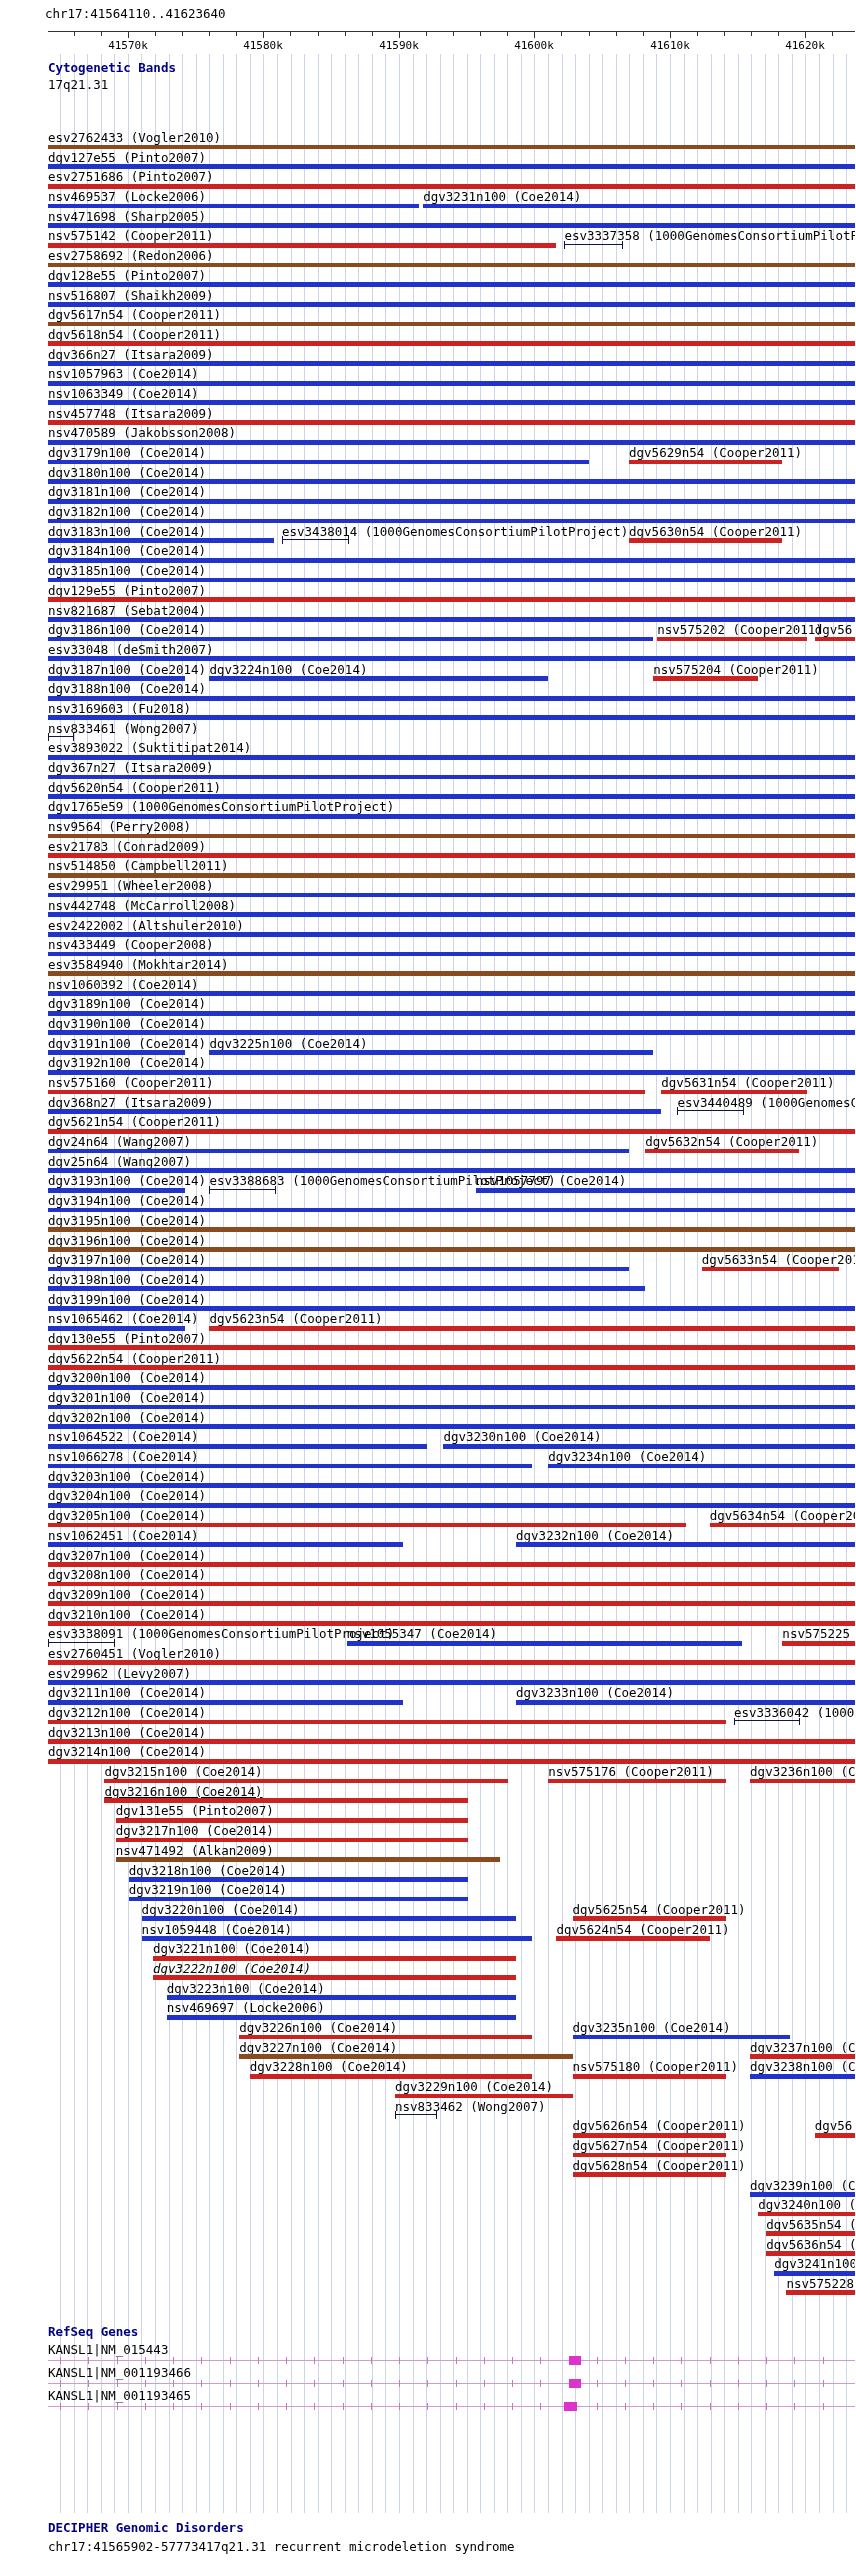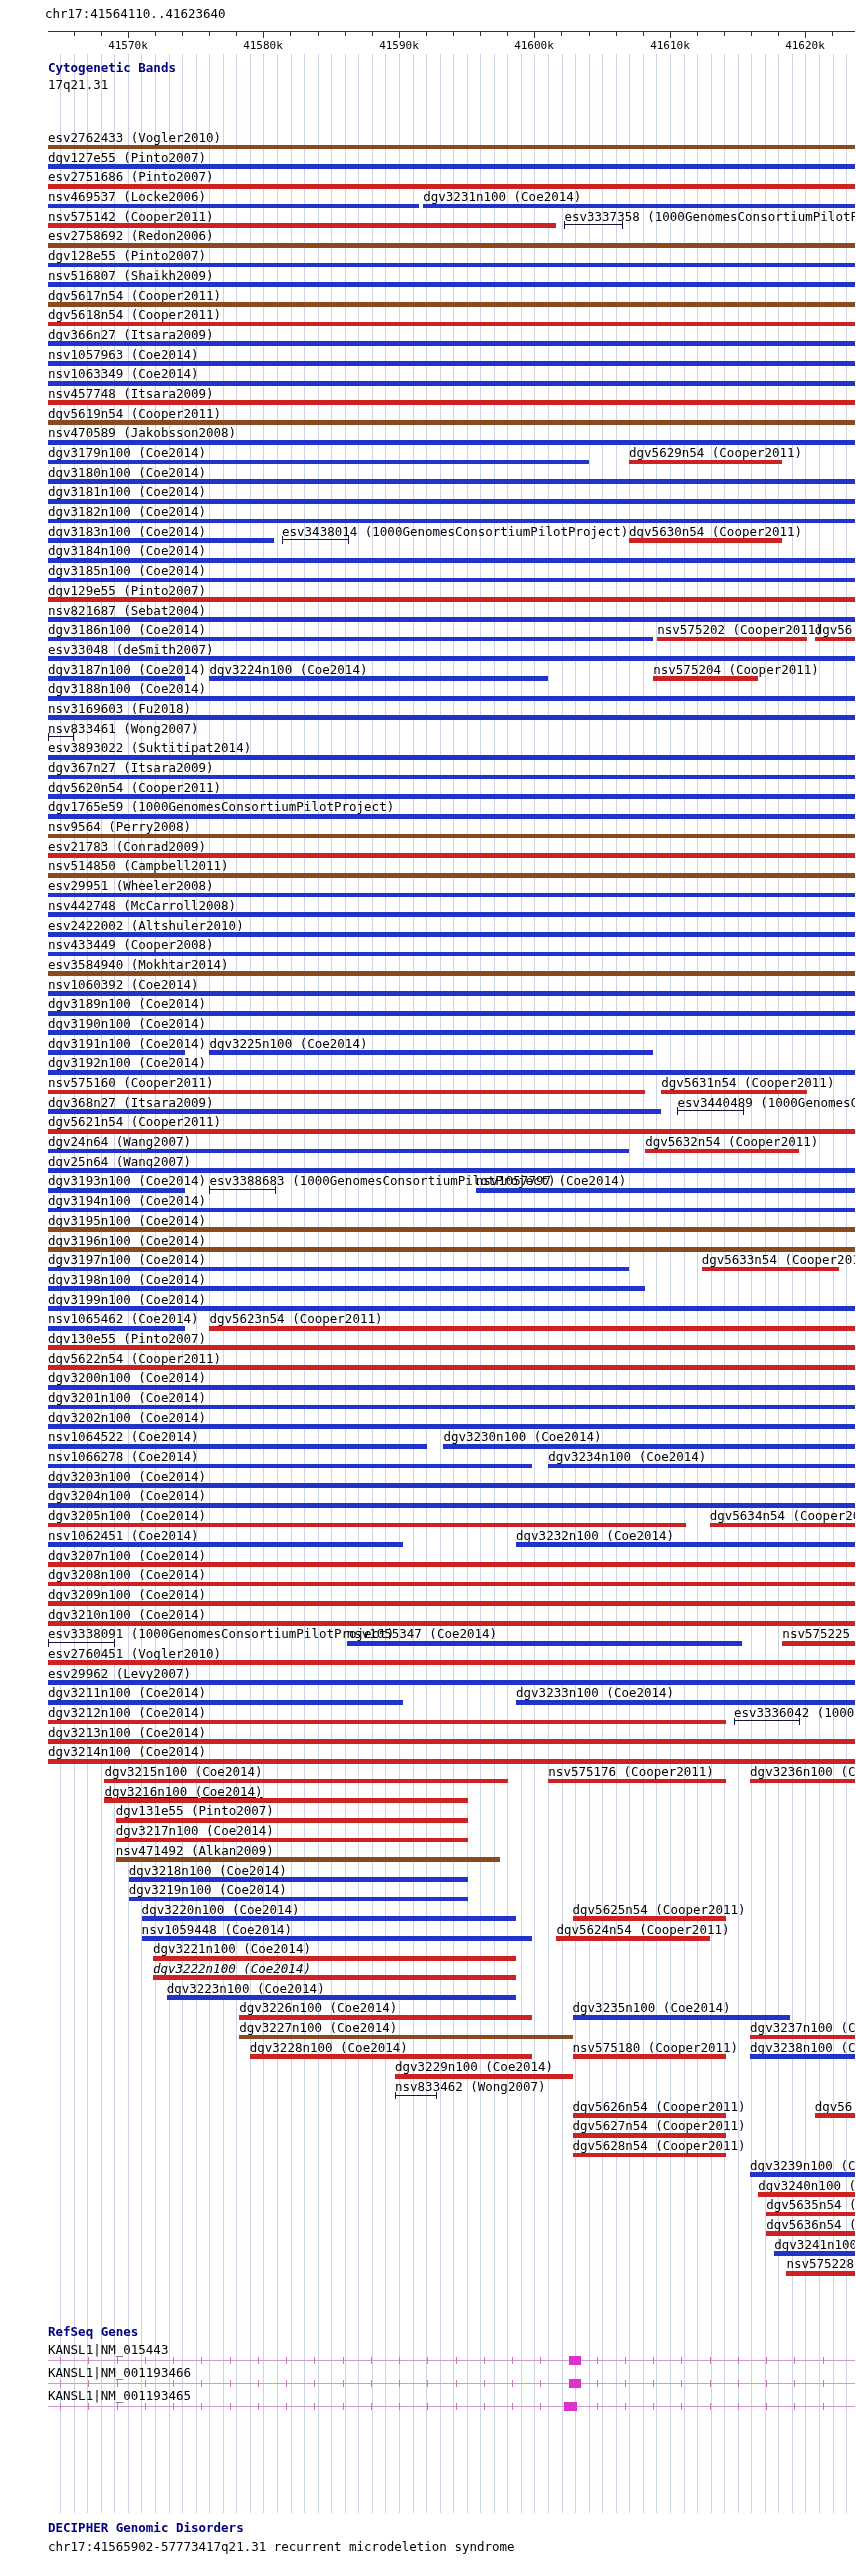--- a/index.html
+++ b/index.html
@@ -154,20 +154,24 @@
         <div class="vlbl" style="left: 0%;">esv2751686 (Pinto2007)</div>
         <div class="vbar" style="background: rgb(204, 34, 34); left: 0%; width: 100%;"></div>
       </div>
       <div class="vrow">
         <div class="vlbl" style="left: 0%;">nsv469537 (Locke2006)</div>
         <div class="vbar" style="background: rgb(34, 51, 204); left: 0%; width: 46%;"></div>
         <div class="vlbl" style="left: 46.5%;">dgv3231n100 (Coe2014)</div>
         <div class="vbar" style="background: rgb(34, 51, 204); left: 46.5%; width: 53.5%;"></div>
       </div>
       <div class="vrow">
+        <div class="vlbl" style="left: 0%;">nsv471698 (Sharp2005)</div>
+        <div class="vbar" style="background: rgb(34, 51, 204); left: 0%; width: 100%;"></div>
+      </div>
+      <div class="vrow">
         <div class="vlbl" style="left: 0%;">nsv575142 (Cooper2011)</div>
         <div class="vbar" style="background: rgb(204, 34, 34); left: 0%; width: 63%;"></div>
         <div class="vlbl" style="left: 64%;">esv3337358 (1000GenomesConsortiumPilotPro</div>
         <div class="ibeam" style="left: 64%; width: 7%;"></div>
       </div>
       <div class="vrow">
         <div class="vlbl" style="left: 0%;">esv2758692 (Redon2006)</div>
         <div class="vbar" style="background: rgb(138, 74, 32); left: 0%; width: 100%;"></div>
       </div>
       <div class="vrow">
@@ -194,24 +198,20 @@
         <div class="vlbl" style="left: 0%;">nsv1057963 (Coe2014)</div>
         <div class="vbar" style="background: rgb(34, 51, 204); left: 0%; width: 100%;"></div>
       </div>
       <div class="vrow">
         <div class="vlbl" style="left: 0%;">nsv1063349 (Coe2014)</div>
         <div class="vbar" style="background: rgb(34, 51, 204); left: 0%; width: 100%;"></div>
       </div>
       <div class="vrow">
         <div class="vlbl" style="left: 0%;">nsv457748 (Itsara2009)</div>
         <div class="vbar" style="background: rgb(204, 34, 34); left: 0%; width: 100%;"></div>
-      </div>
-      <div class="vrow">
-        <div class="vlbl" style="left: 0%;">dgv5619n54 (Cooper2011)</div>
-        <div class="vbar" style="background: rgb(138, 74, 32); left: 0%; width: 100%;"></div>
       </div>
       <div class="vrow">
         <div class="vlbl" style="left: 0%;">nsv470589 (Jakobsson2008)</div>
         <div class="vbar" style="background: rgb(34, 51, 204); left: 0%; width: 100%;"></div>
       </div>
       <div class="vrow">
         <div class="vlbl" style="left: 0%;">dgv3179n100 (Coe2014)</div>
         <div class="vbar" style="background: rgb(34, 51, 204); left: 0%; width: 67%;"></div>
         <div class="vlbl" style="left: 72%;">dgv5629n54 (Cooper2011)</div>
         <div class="vbar" style="background: rgb(204, 34, 34); left: 72%; width: 19%;"></div>
@@ -571,20 +571,24 @@
       <div class="vrow">
         <div class="vlbl" style="left: 13%;">dgv3221n100 (Coe2014)</div>
         <div class="vbar" style="background: rgb(204, 34, 34); left: 13%; width: 45%;"></div>
       </div>
       <div class="vrow">
         <div class="vlbl" style="left: 13%; font-style: italic;">dgv3222n100 (Coe2014)</div>
         <div class="vbar" style="background: rgb(204, 34, 34); left: 13%; width: 45%;"></div>
       </div>
       <div class="vrow">
         <div class="vlbl" style="left: 14.7%;">dgv3223n100 (Coe2014)</div>
+        <div class="vbar" style="background: rgb(34, 51, 204); left: 14.7%; width: 43.3%;"></div>
+      </div>
+      <div class="vrow">
+        <div class="vlbl" style="left: 14.7%;">nsv469697 (Locke2006)</div>
         <div class="vbar" style="background: rgb(34, 51, 204); left: 14.7%; width: 43.3%;"></div>
       </div>
       <div class="vrow">
         <div class="vlbl" style="left: 23.7%;">dgv3226n100 (Coe2014)</div>
         <div class="vbar" style="background: rgb(204, 34, 34); left: 23.7%; width: 36.3%;"></div>
         <div class="vlbl" style="left: 65%;">dgv3235n100 (Coe2014)</div>
         <div class="vbar" style="background: rgb(34, 51, 204); left: 65%; width: 27%;"></div>
       </div>
       <div class="vrow">
         <div class="vlbl" style="left: 23.7%;">dgv3227n100 (Coe2014)</div>

